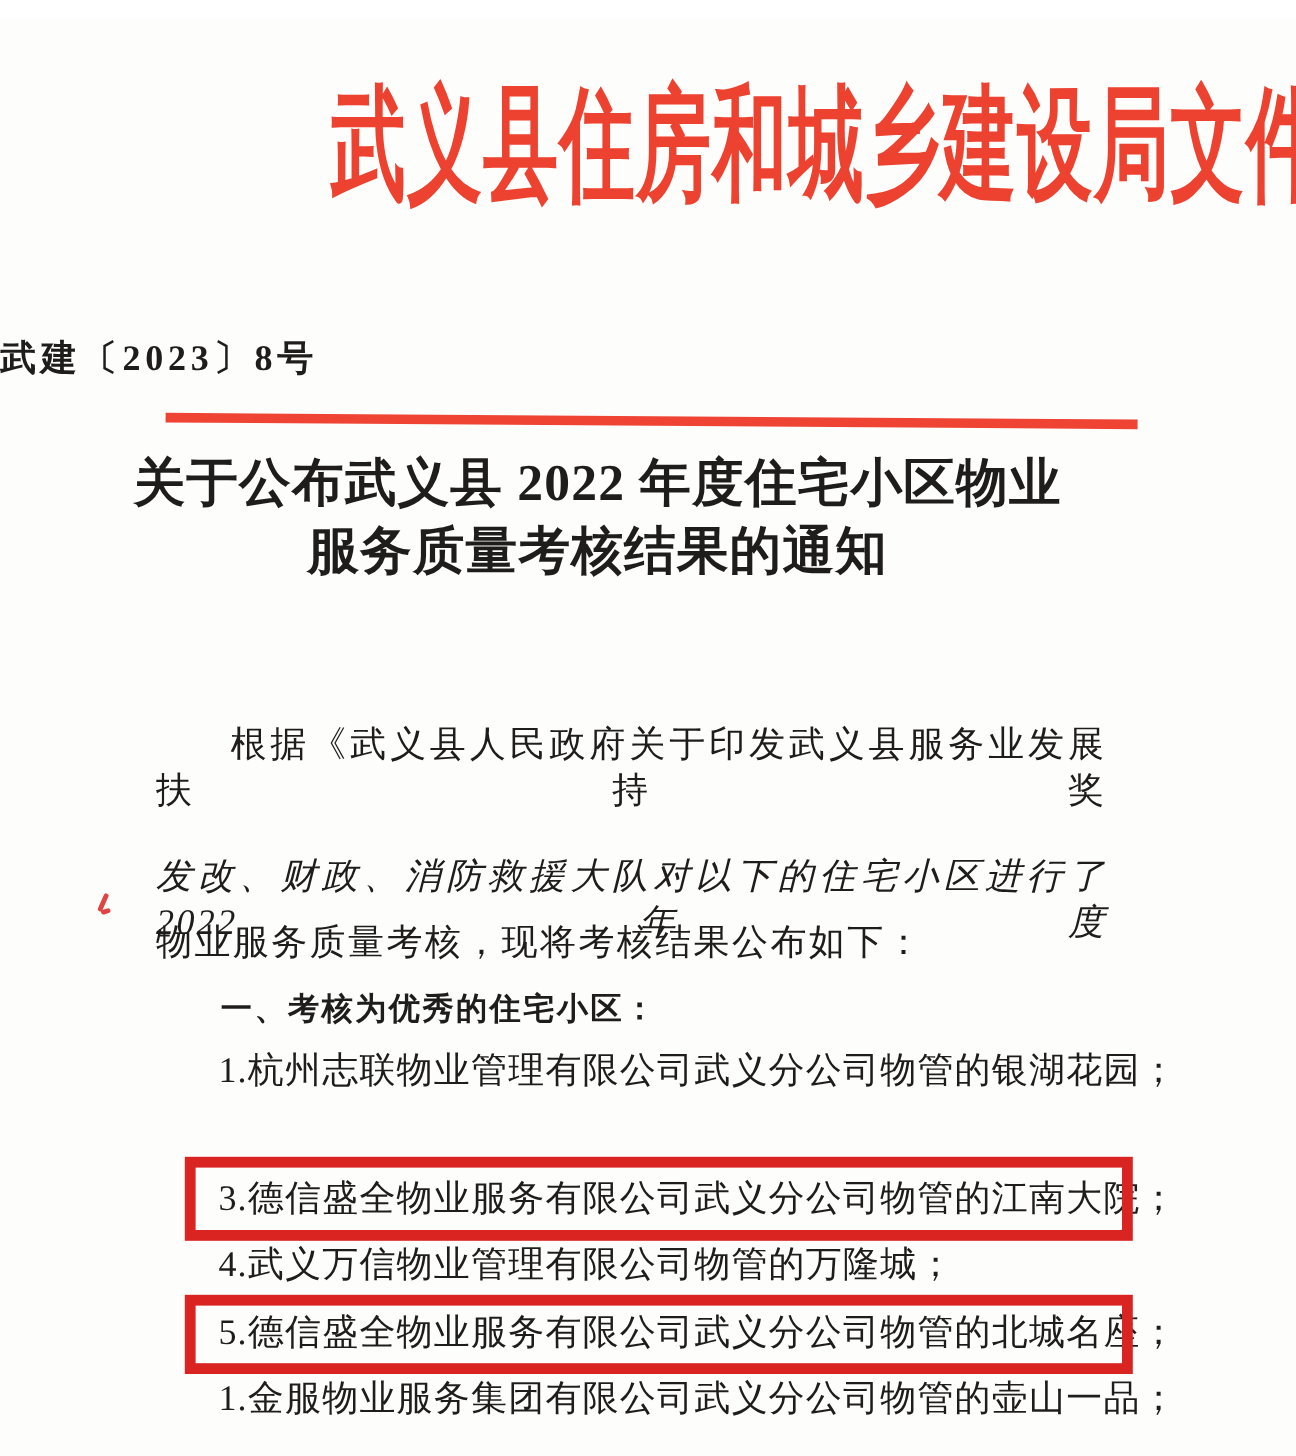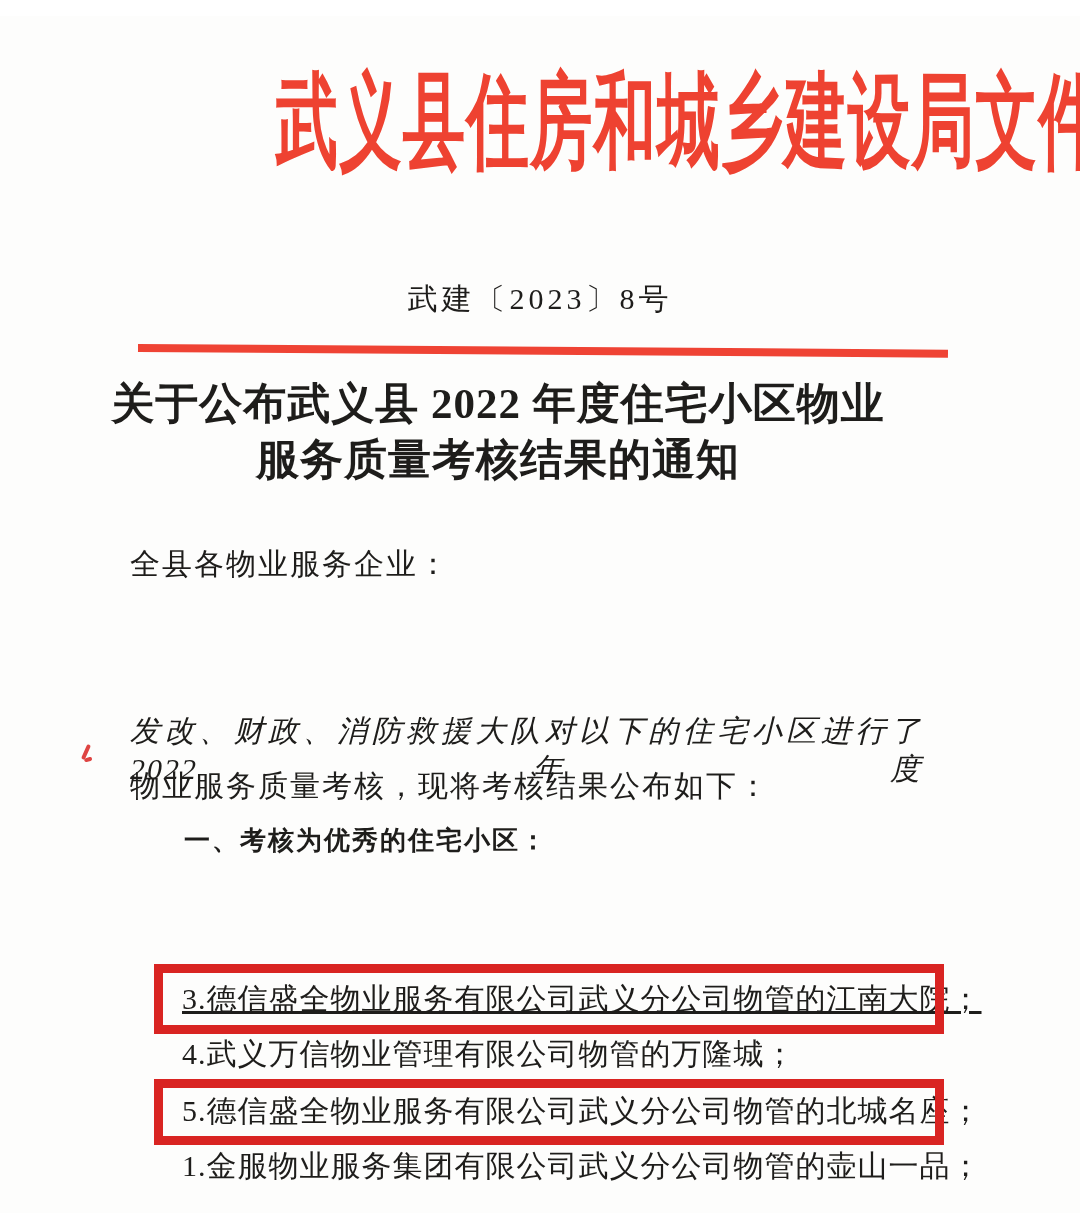--- a/index.html
+++ b/index.html
@@ -39,24 +39,24 @@
     transform:scaleX(0.60);
     transform-origin:50% 50%;
     letter-spacing:2px;
   }
   
   .doc-number{
     position:absolute;
     top:264px;
     left:0;
     width:1080px;
-    text-align:center;
     font-size:30px;
     letter-spacing:4px;
     line-height:38px;
+    font-weight:bold;
   }
   
   .red-rule{
     position:absolute;
     top:328px;
     left:138px;
     width:810px;
     height:8px;
     background:var(--rule_red);
     transform:rotate(0.4deg);
@@ -111,21 +111,21 @@
   .list-item{
     position:absolute;
     left:182px;
     font-size:30px;
     line-height:38px;
     letter-spacing:1px;
     white-space:nowrap;
   }
   .item-0{top:858px;}
   .item-1{top:911px;}
-  .item-2{top:964px;text-decoration:underline;}
+  .item-2{top:964px;}
   .item-3{top:1019px;}
   .item-4{top:1076px;}
   .item-5{top:1131px;}
   
   .highlight-box{
     position:absolute;
     left:154px;
     width:772px;
     border:9px solid var(--box_red);
     background:transparent;
@@ -168,29 +168,30 @@
 
   <div class="doc-number">武建〔2023〕8号</div>
 
   <div class="red-rule"></div>
 
   <div class="doc-title">
     <div>关于公布武义县 2022 年度住宅小区物业</div>
     <div>服务质量考核结果的通知</div>
   </div>
 
-  <div class="body-line salutation">全县各物业服务企业：</div>
 
+  <div class="body-line para-1 justified indent">根据《武义县人民政府关于印发武义县服务业发展扶持奖</div>
   <div class="body-line para-3 justified">发改、财政、消防救援大队对以下的住宅小区进行了 2022 年度</div>
   <div class="body-line para-4">物业服务质量考核，现将考核结果公布如下：</div>
 
   <div class="stray-mark"></div>
 
   <div class="section-heading">一、考核为优秀的住宅小区：</div>
 
+  <div class="list-item item-0">1.杭州志联物业管理有限公司武义分公司物管的银湖花园；</div>
   <div class="list-item item-2">3.德信盛全物业服务有限公司武义分公司物管的江南大院；</div>
   <div class="list-item item-3">4.武义万信物业管理有限公司物管的万隆城；</div>
   <div class="list-item item-4">5.德信盛全物业服务有限公司武义分公司物管的北城名座；</div>
   <div class="list-item item-5">1.金服物业服务集团有限公司武义分公司物管的壶山一品；</div>
 
   <div class="highlight-box hbox-1"></div>
   <div class="highlight-box hbox-2"></div>
 
 </div>
 

